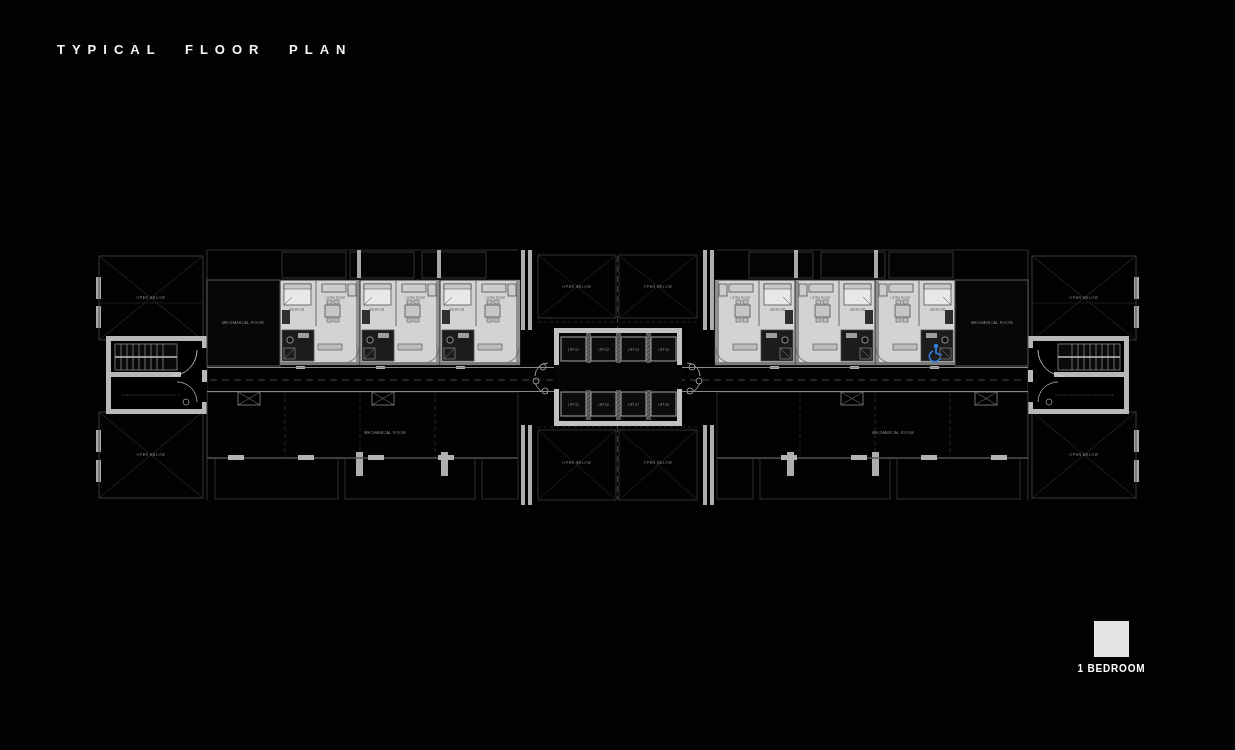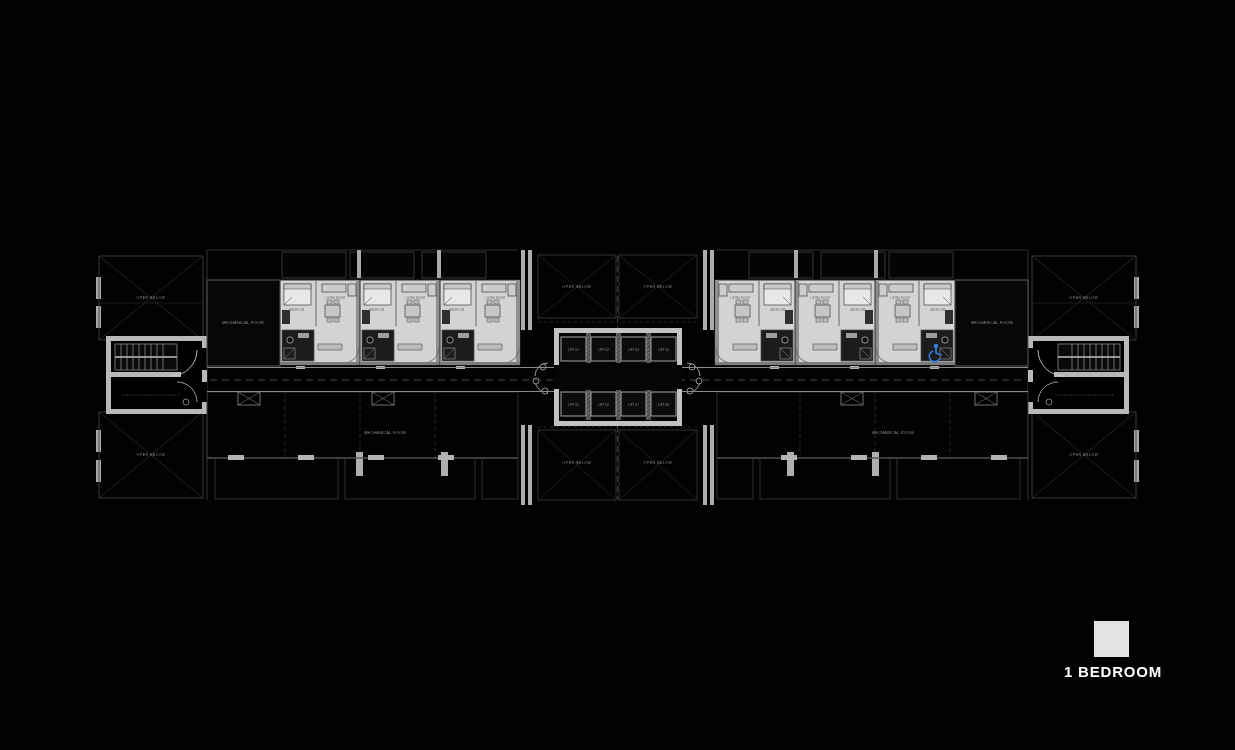--- a/index.html
+++ b/index.html
@@ -4,34 +4,35 @@
 <style>
   html,body{margin:0;padding:0;background:#000;}
   body{width:1235px;height:750px;position:relative;overflow:hidden;
        font-family:"Liberation Sans",sans-serif;}
   .stage{position:absolute;inset:0;background:#020202;}
   .page-title{position:absolute;left:57px;top:42px;color:#f5f5f5;
       font-size:13px;font-weight:bold;letter-spacing:7px;word-spacing:13px;
       white-space:nowrap;}
   .legend-swatch{position:absolute;left:1094px;top:621px;width:35px;height:36px;
       background:#e4e4e4;}
-  .legend-label{position:absolute;left:1064px;top:663px;width:95px;text-align:right;
-      color:#ffffff;font-size:15px;font-weight:bold;letter-spacing:.8px;white-space:nowrap;}
+  .legend-label{position:absolute;left:1064px;top:663px;width:95px;text-align:center;
+      color:#ffffff;font-size:10px;font-weight:bold;letter-spacing:.8px;white-space:nowrap;}
   svg.plan{position:absolute;left:0;top:0;}
   text{font-family:"Liberation Sans",sans-serif;}
   .lbl-dim{fill:#8f8f8f;font-size:3.4px;letter-spacing:.6px;}
   .lbl-mech{fill:#949494;font-size:3.6px;letter-spacing:.4px;}
   .lbl-lift{fill:#9a9a9a;font-size:2.8px;letter-spacing:.2px;}
   .lbl-unit{fill:#5f5f5f;font-size:2.6px;letter-spacing:.2px;}
 </style>
 </head>
 <body>
 
 <div class="stage">
 
+  <div class="page-title">TYPICAL FLOOR PLAN</div>
 
   <svg class="plan" width="1235" height="750" viewBox="0 0 1235 750">
     <defs>
       <pattern id="hatch" width="3" height="3" patternUnits="userSpaceOnUse" patternTransform="rotate(45)">
         <rect width="3" height="3" fill="#4a4a4a"></rect>
         <line x1="0" y1="0" x2="0" y2="3" stroke="#9a9a9a" stroke-width="1"></line>
       </pattern>
 
       <g id="unitProto">
         <rect x="0" y="0" width="80" height="85" fill="#d3d3d3" stroke="#2b2b2b" stroke-width="1"></rect>

